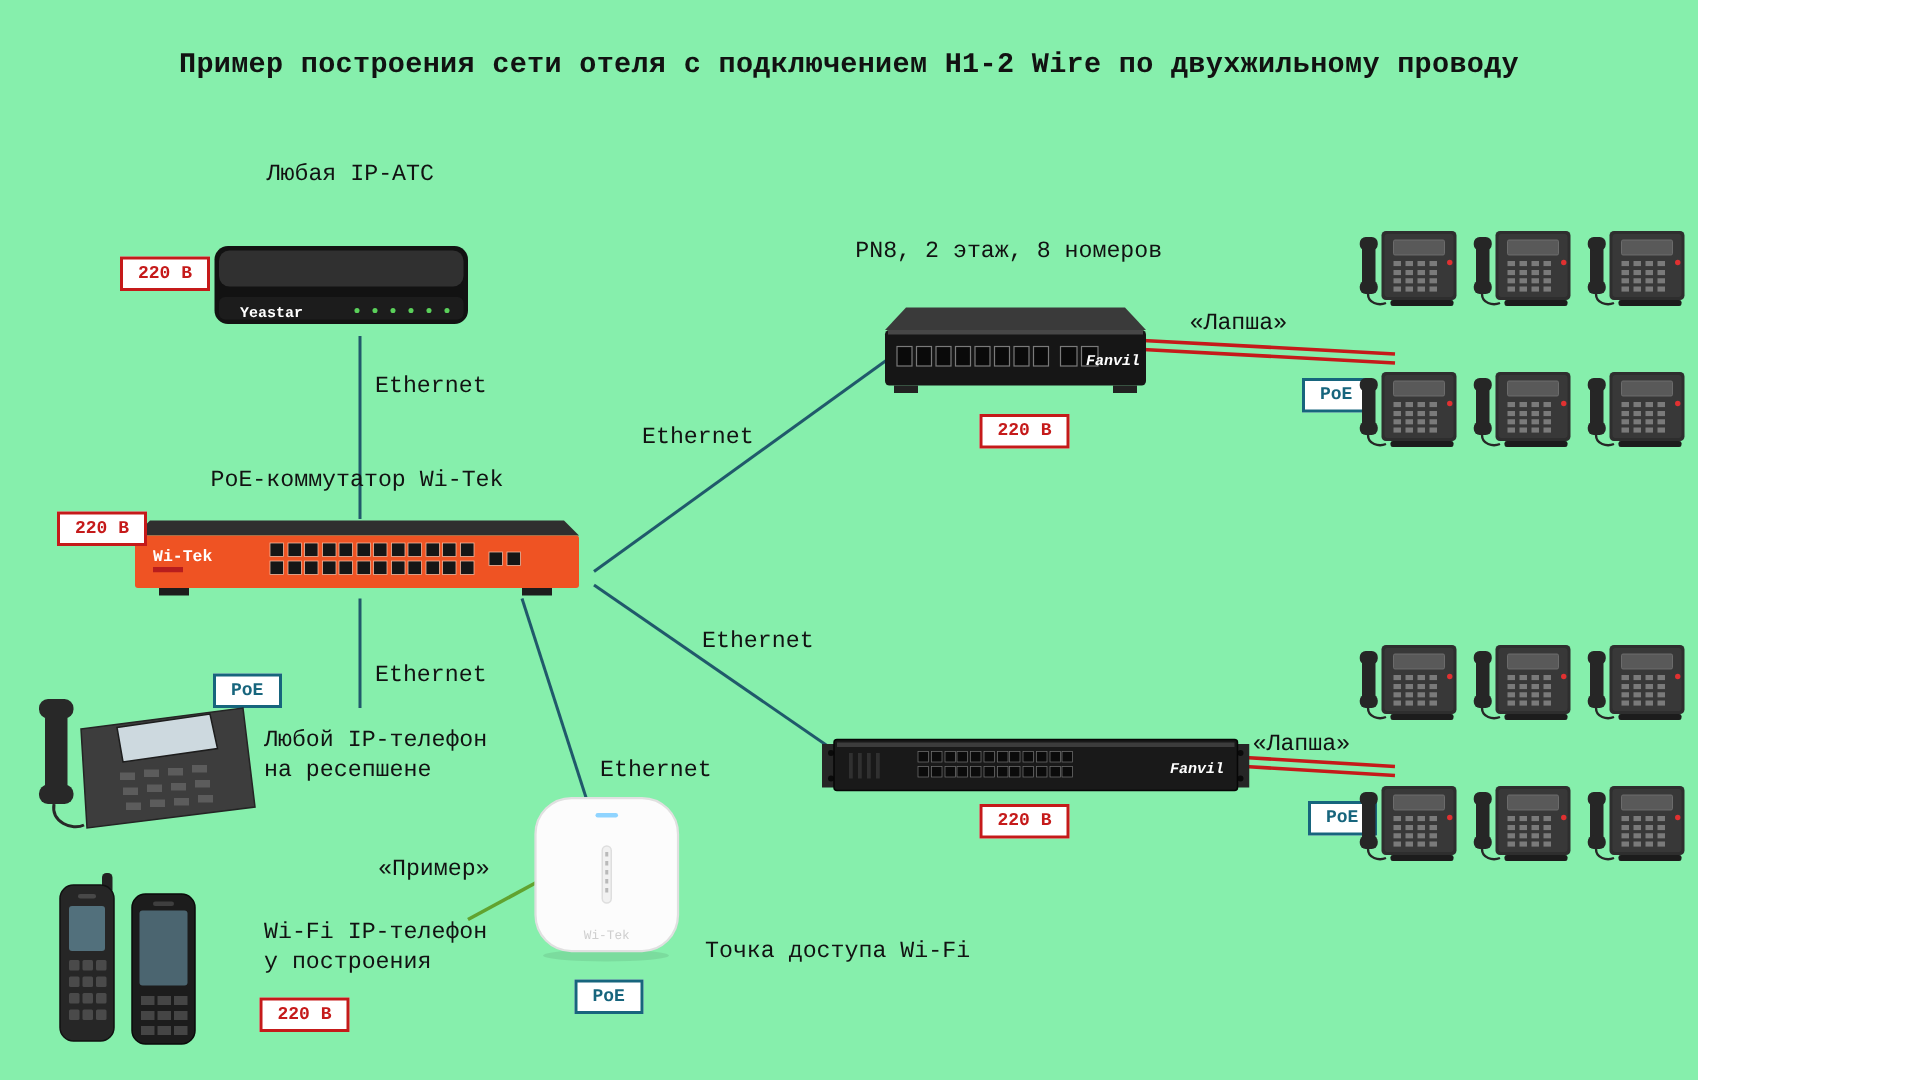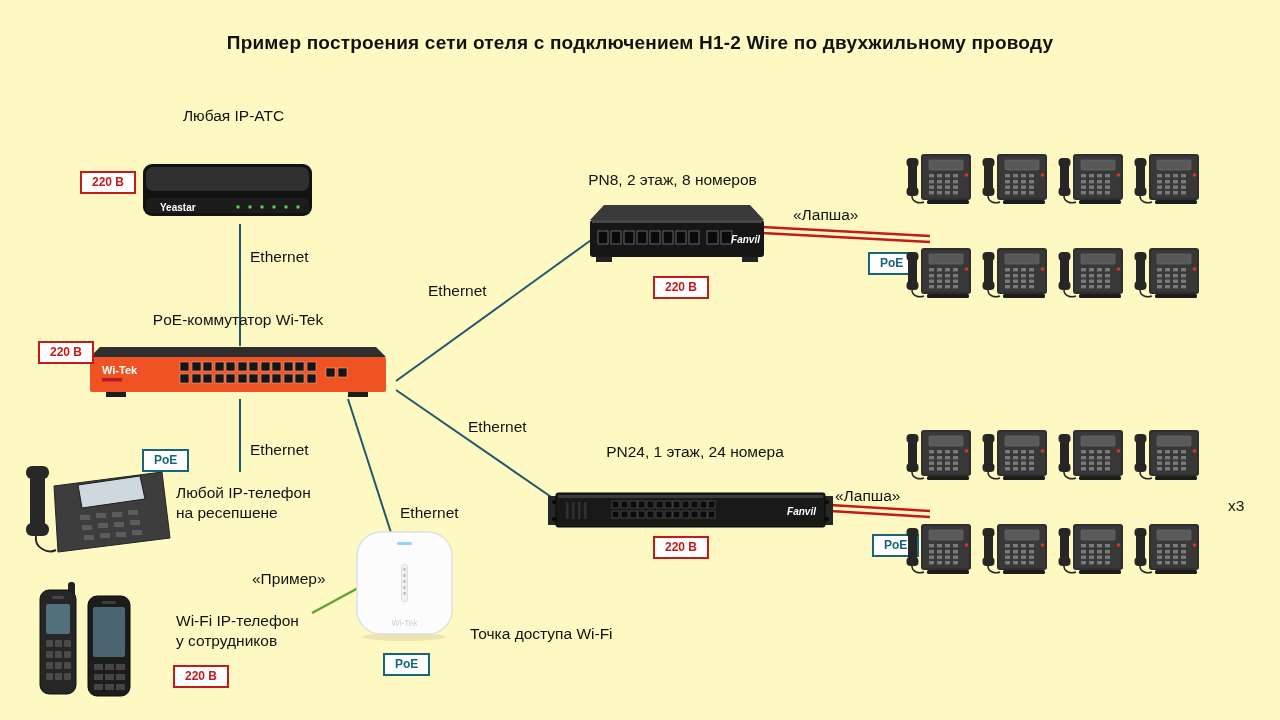--- a/index.html
+++ b/index.html
@@ -1,21 +1,21 @@
 <!DOCTYPE html>
 <html style="--line: #20596b; --power: #c51a1a; --poe: #17657d; --lapsha: #c51a1a; --vozduh: #61a32f;"><head>
 <meta charset="utf-8">
 <style>
   :root{
     --line:#20596b; --power:#c51a1a; --poe:#17657d; --lapsha:#c51a1a; --vozduh:#61a32f;
   }
   html,body{margin:0;padding:0;background:#fff;}
   .canvas{
-    position:relative;width:1280px;height:720px;background:#fef9c3;overflow:hidden;
-    font-family:Liberation Sans, sans-serif;color:#121212;
+    position:relative;width:1132px;height:720px;background:#86efac;overflow:hidden;
+    font-family:Liberation Mono, monospace;color:#121212;
   }
   .title{
     position:absolute;left:0;right:0;top:32px;margin:0;text-align:center;
     font-size:19px;font-weight:700;letter-spacing:.2px;
   }
   .wires{position:absolute;left:0;top:0;pointer-events:none;}
   .net{stroke:var(--line);stroke-width:2;fill:none;}
   .lapsha-l{stroke:var(--lapsha);stroke-width:2.4;fill:none;}
   .air-l{stroke:var(--vozduh);stroke-width:2.4;fill:none;}
   .dev{position:absolute;}
@@ -143,21 +143,21 @@
       <rect x="18" y="48" width="20" height="5" fill="#1d1d1d"></rect>
       <rect x="260" y="48" width="20" height="5" fill="#1d1d1d"></rect>
     </svg>
   </div>
   <div class="badge pow" style="left:38px;top:341px;">220 В</div>
   <div class="lab" style="left:428px;top:281px;">Ethernet</div>
   <div class="lab" style="left:468px;top:417px;">Ethernet</div>
   <div class="lab" style="left:250px;top:440px;">Ethernet</div>
   <div class="lab" style="left:400px;top:503px;">Ethernet</div>
 
-  <div class="lab cen" style="left:565px;top:170px;width:215px;">PN8, 2 этаж, 8 номеров</div>
+  <div class="lab cen" style="left:565px;top:157px;width:215px;">PN8, 2 этаж, 8 номеров</div>
   <div class="dev" style="left:588px;top:203px;">
     <svg viewBox="0 0 178 62" width="178" height="62">
       <polygon points="16,2 162,2 176,17 2,17" fill="#3a3a3a"></polygon>
       <rect x="2" y="17" width="174" height="37" rx="3" fill="#161616"></rect>
       <rect x="4" y="17" width="170" height="3" fill="#474747"></rect>
       <g fill="#0a0a0a" stroke="#7a7a7a" stroke-width="0.8">
         <rect x="10" y="28" width="10" height="13"></rect>
           <rect x="23" y="28" width="10" height="13"></rect>
           <rect x="36" y="28" width="10" height="13"></rect>
           <rect x="49" y="28" width="10" height="13"></rect>
@@ -170,21 +170,20 @@
       </g>
       <text x="172" y="40" text-anchor="end" font-size="10" font-style="italic" font-weight="bold" fill="#ffffff">Fanvil</text>
       <rect x="8" y="54" width="16" height="5" fill="#222222"></rect>
       <rect x="154" y="54" width="16" height="5" fill="#222222"></rect>
     </svg>
   </div>
   <div class="badge pow" style="left:653px;top:276px;">220 В</div>
   <div class="lab" style="left:793px;top:205px;">«Лапша»</div>
   <div class="badge poe" style="left:868px;top:252px;">PoE</div>
 
-  <div class="lab cen" style="left:560px;top:442px;width:270px;">PN24, 1 этаж, 24 номера</div>
   <div class="dev" style="left:548px;top:488px;">
     <svg viewBox="0 0 285 45" width="285" height="45">
       <rect x="0" y="8" width="12" height="29" fill="#262626"></rect>
       <circle cx="6" cy="14" r="2" fill="#0a0a0a"></circle>
         <circle cx="6" cy="31" r="2" fill="#0a0a0a"></circle>
       <rect x="273" y="8" width="12" height="29" fill="#262626"></rect>
       <circle cx="279" cy="14" r="2" fill="#0a0a0a"></circle>
         <circle cx="279" cy="31" r="2" fill="#0a0a0a"></circle>
       <rect x="8" y="5" width="269" height="34" rx="2" fill="#191919" stroke="#060606"></rect>
       <rect x="10" y="7" width="265" height="3" fill="#3c3c3c"></rect>
@@ -285,21 +284,21 @@
         <rect x="62" y="94" width="9" height="6"></rect>
           <rect x="73" y="94" width="9" height="6"></rect>
           <rect x="84" y="94" width="9" height="6"></rect>
         <rect x="62" y="104" width="9" height="6"></rect>
           <rect x="73" y="104" width="9" height="6"></rect>
           <rect x="84" y="104" width="9" height="6"></rect>
       </g>
     </svg>
   </div>
   <div class="lab pre" style="left:176px;top:611px;">Wi-Fi IP-телефон
-у сотрудников</div>
+у построения</div>
   <div class="badge pow" style="left:173px;top:665px;">220 В</div>
   <div class="lab" style="left:252px;top:569px;">«Пример»</div>
 
   <div class="dev" style="left:352px;top:530px;">
     <svg viewBox="0 0 105 112" width="105" height="112">
       <ellipse cx="52" cy="107" rx="42" ry="4" fill="rgba(0,0,0,0.08)"></ellipse>
       <rect x="5" y="2" width="95" height="102" rx="24" fill="#fcfcfc" stroke="#e0e0e0" stroke-width="1.5"></rect>
       <rect x="45" y="12" width="15" height="3" rx="1.5" fill="#8fd4ff"></rect>
       <rect x="49.5" y="34" width="6" height="38" rx="3" fill="#f1f1f1" stroke="#dedede"></rect>
       <g fill="#b9b9b9">

